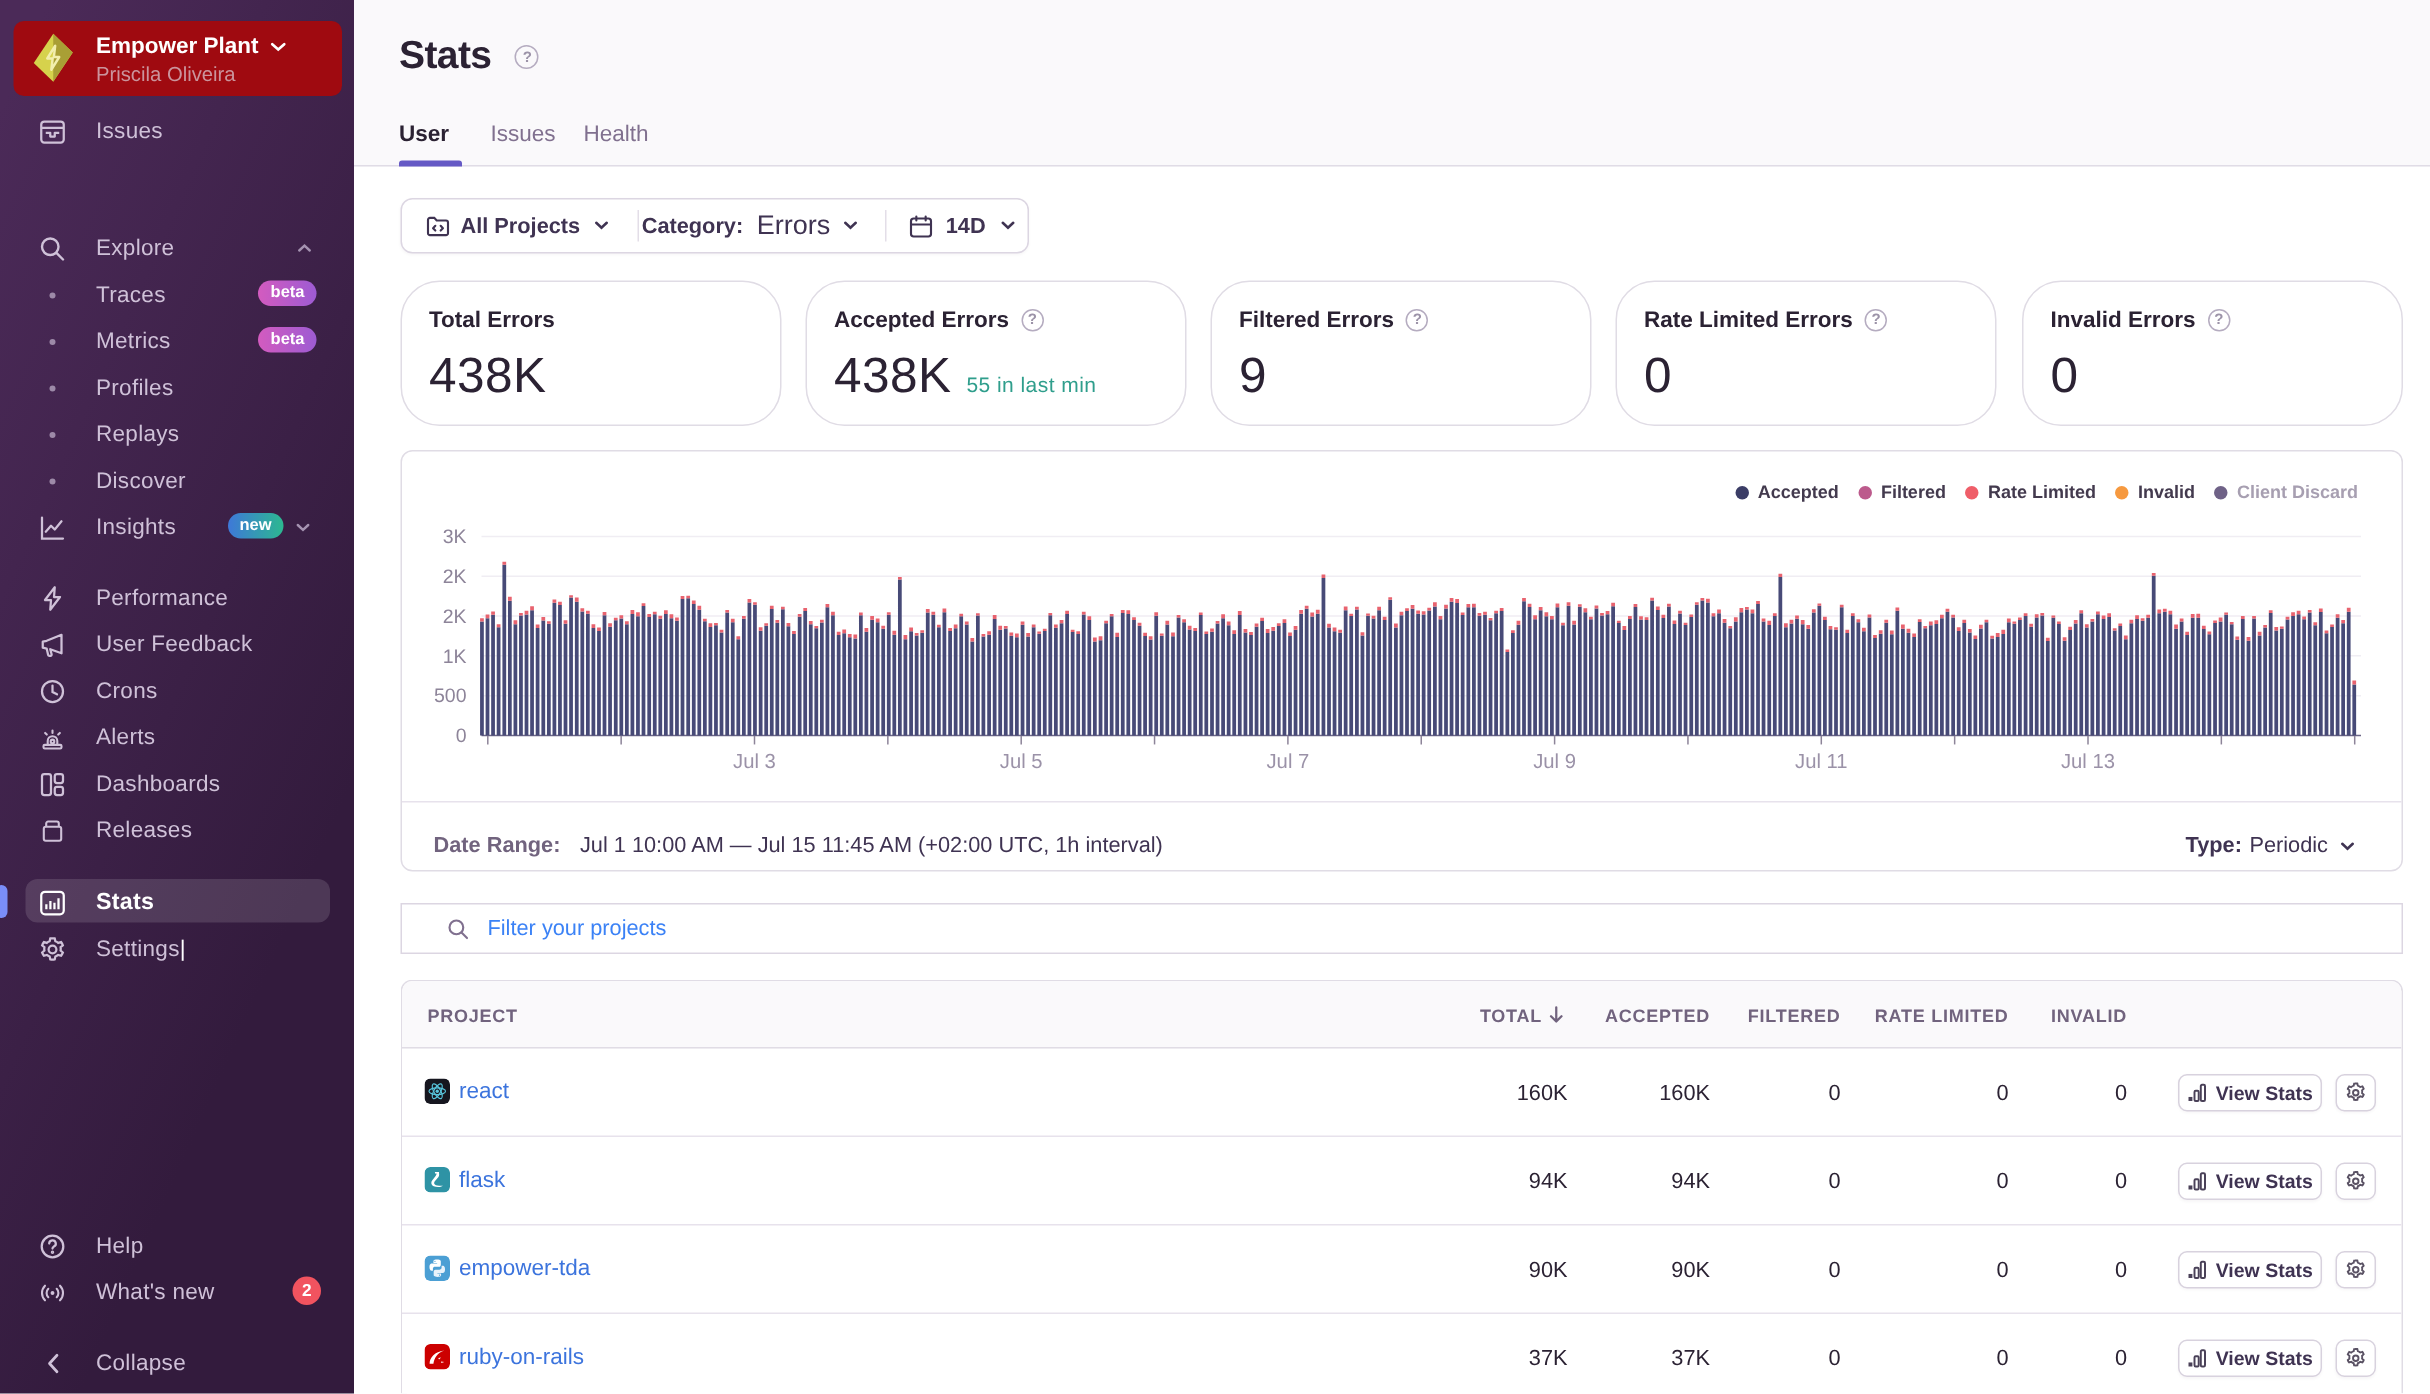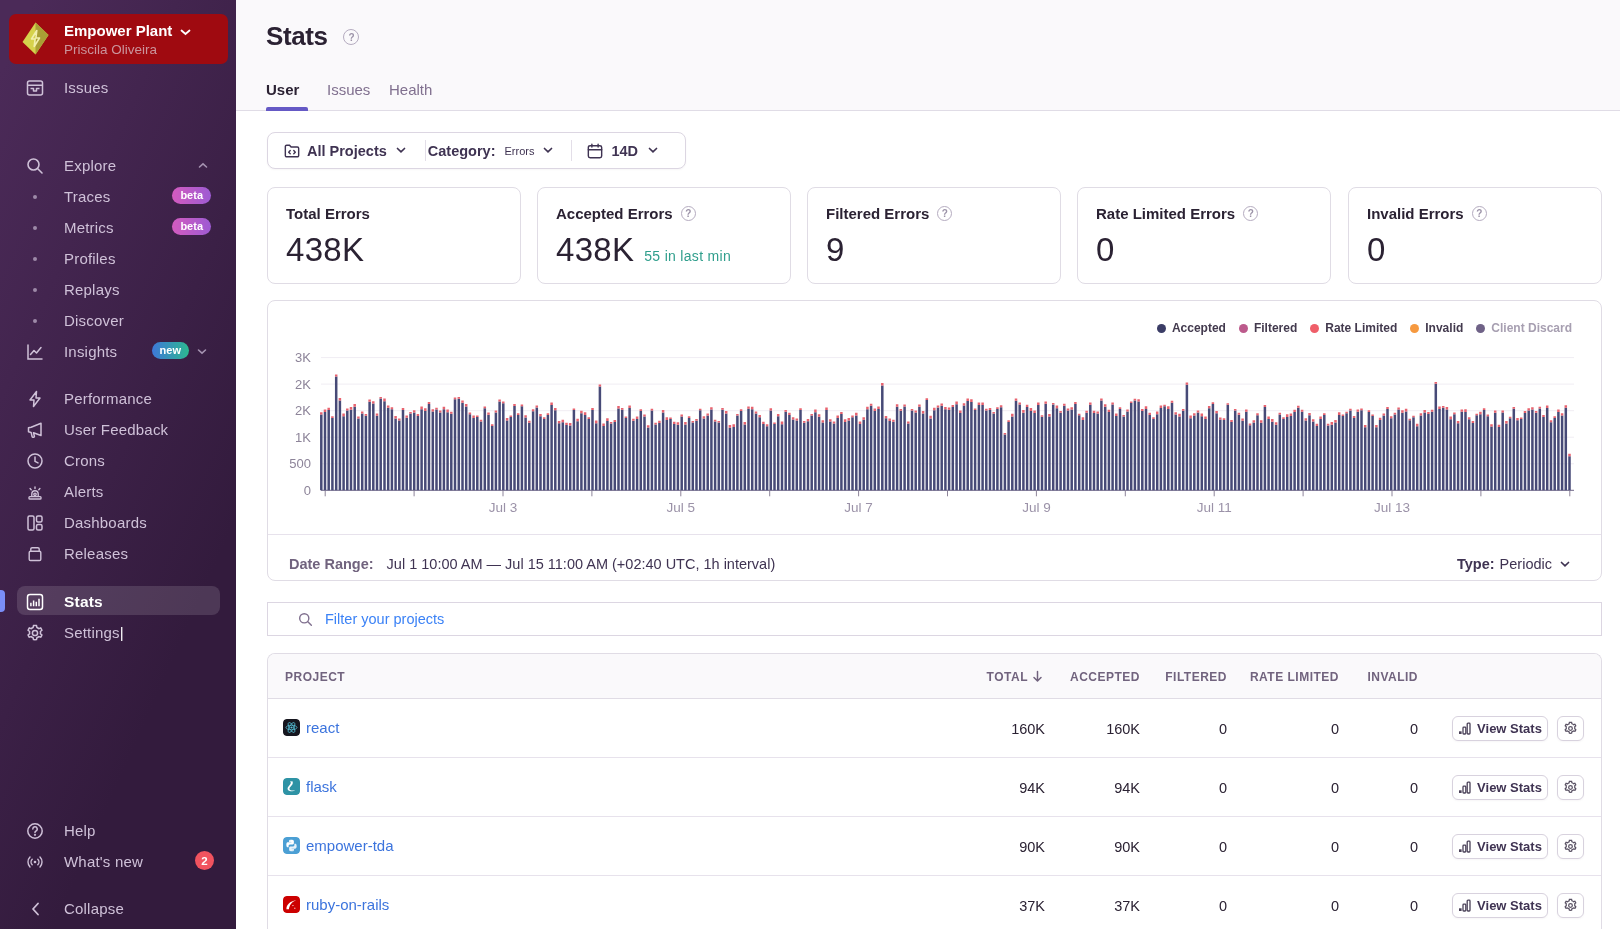--- a/index.html
+++ b/index.html
@@ -28,25 +28,25 @@
 #ptitle { position:absolute; left:30px; top:21px; font-size:26px; font-weight:bold; color:#2b2233; letter-spacing:-0.4px; }
 .qmark { display:inline-block; width:15px; height:15px; border-radius:50%; border:1px solid #b5acc0; color:#9c93a8; font-size:10px; font-weight:bold; text-align:center; line-height:14px; }
 #ptitle .qmark { position:relative; top:-4px; margin-left:9px; width:16px; height:16px; line-height:15px; }
 .tab { position:absolute; top:81px; font-size:15px; color:#80708f; }
 .tab.active { color:#2b2233; font-weight:bold; }
 #tabline { position:absolute; left:30px; top:107px; width:42px; height:4px; border-radius:2px 2px 0 0; background:#6559c5; }
 
 #fbar { position:absolute; left:31px; top:132px; width:419px; height:37px; border:1px solid #dcd6e2; border-radius:8px; background:#fff; box-shadow:0 1px 2px rgba(43,34,51,.04); display:flex; align-items:center; color:#3f3352; }
 #fbar .sep { width:1px; height:21px; background:#e3dee8; }
 #fbar b { font-size:14.5px; }
-#fbar .reg { font-size:11px; }
+#fbar .reg { font-size:18px; }
 .chev { flex:none; }
 
 .card { position:absolute; border:1px solid #e0dce5; border-radius:8px; background:#fff; }
-.scard { top:187px; height:97px; width:254px; padding:17px 18px; }
+.scard { top:187px; height:97px; width:254px; padding:17px 18px;border-radius:26px; }
 .scard .t { font-size:15px; font-weight:bold; color:#2b2233; display:flex; align-items:center; gap:8px; }
 .scard .v { margin-top:9px; font-size:33px; color:#2b2233; letter-spacing:.3px; display:flex; align-items:baseline; gap:10px; }
 .scard .sub { font-size:14px; color:#2f9e8c; font-weight:normal; }
 
 #chartcard { left:31px; top:300px; width:1335px; height:281px; }
 #legend { position:absolute; right:29px; top:20px; display:flex; align-items:center; gap:13px; font-size:12px; color:#433a4e; font-weight:bold; }
 #legend .li { display:flex; align-items:center; gap:6px; }
 #legend .dot { width:9px; height:9px; border-radius:50%; }
 #daterow { position:absolute; left:0; top:233px; width:1333px; height:59px; border-top:1px solid #e7e2ec; display:flex; align-items:center; font-size:14.5px; }
 #daterow .lbl { margin-left:21px; color:#71637e; font-weight:bold; }
@@ -336,21 +336,21 @@
         <text x="412.8" y="211.3" text-anchor="middle" font-size="13.5" fill="#9b92a8">Jul 5</text>
         <text x="590.6" y="211.3" text-anchor="middle" font-size="13.5" fill="#9b92a8">Jul 7</text>
         <text x="768.4" y="211.3" text-anchor="middle" font-size="13.5" fill="#9b92a8">Jul 9</text>
         <text x="946.2" y="211.3" text-anchor="middle" font-size="13.5" fill="#9b92a8">Jul 11</text>
         <text x="1124.0" y="211.3" text-anchor="middle" font-size="13.5" fill="#9b92a8">Jul 13</text>
 <path d="M53.3 189.3V113.4M57.0 189.3V111.1M60.7 189.3V108.9M64.4 189.3V117.1M68.2 189.3V75.5M71.9 189.3V99.5M75.6 189.3V115.2M79.3 189.3V109.4M83.0 189.3V108.7M86.7 189.3V105.8M90.4 189.3V117.6M94.2 189.3V112.6M97.9 189.3V114.8M101.6 189.3V100.8M105.3 189.3V102.4M109.0 189.3V114.8M112.7 189.3V97.4M116.5 189.3V100.2M120.2 189.3V106.7M123.9 189.3V108.2M127.6 189.3V117.6M131.3 189.3V119.6M135.0 189.3V109.1M138.7 189.3V116.8M142.5 189.3V112.5M146.2 189.3V111.4M149.9 189.3V115.1M153.6 189.3V108.3M157.3 189.3V109.9M161.0 189.3V103.0M164.8 189.3V110.4M168.5 189.3V108.5M172.2 189.3V111.5M175.9 189.3V108.3M179.6 189.3V111.2M183.3 189.3V112.8M187.0 189.3V98.3M190.8 189.3V97.8M194.5 189.3V101.7M198.2 189.3V105.5M201.9 189.3V113.2M205.6 189.3V117.0M209.3 189.3V115.9M213.0 189.3V120.6M216.8 189.3V107.3M220.5 189.3V113.8M224.2 189.3V125.1M227.9 189.3V111.5M231.6 189.3V100.6M235.3 189.3V102.2M239.1 189.3V119.5M242.8 189.3V116.1M246.5 189.3V105.0M250.2 189.3V114.1M253.9 189.3V105.2M257.6 189.3V116.5M261.3 189.3V121.7M265.1 189.3V110.2M268.8 189.3V106.4M272.5 189.3V115.2M276.2 189.3V117.9M279.9 189.3V114.0M283.6 189.3V103.9M287.3 189.3V109.2M291.1 189.3V122.3M294.8 189.3V121.2M298.5 189.3V123.9M302.2 189.3V124.6M305.9 189.3V109.1M309.6 189.3V120.2M313.4 189.3V112.2M317.1 189.3V113.9M320.8 189.3V118.1M324.5 189.3V108.9M328.2 189.3V122.2M331.9 189.3V85.4M335.6 189.3V125.1M339.4 189.3V119.9M343.1 189.3V122.6M346.8 189.3V120.9M350.5 189.3V107.4M354.2 189.3V108.8M357.9 189.3V117.1M361.6 189.3V107.1M365.4 189.3V119.7M369.1 189.3V117.9M372.8 189.3V109.9M376.5 189.3V115.4M380.2 189.3V126.6M383.9 189.3V109.4M387.6 189.3V123.4M391.4 189.3V122.1M395.1 189.3V111.6M398.8 189.3V118.9M402.5 189.3V118.0M406.2 189.3V122.9M409.9 189.3V123.8M413.7 189.3V115.5M417.4 189.3V123.4M421.1 189.3V117.1M424.8 189.3V121.5M428.5 189.3V119.7M432.2 189.3V109.2M435.9 189.3V117.5M439.7 189.3V114.5M443.4 189.3V108.4M447.1 189.3V120.4M450.8 189.3V121.6M454.5 189.3V108.7M458.2 189.3V112.4M461.9 189.3V126.7M465.7 189.3V125.9M469.4 189.3V114.5M473.1 189.3V109.9M476.8 189.3V123.6M480.5 189.3V107.7M484.2 189.3V108.3M488.0 189.3V112.4M491.7 189.3V116.2M495.4 189.3V123.0M499.1 189.3V125.3M502.8 189.3V109.5M506.5 189.3V122.9M510.2 189.3V115.3M514.0 189.3V123.2M517.7 189.3V110.7M521.4 189.3V113.9M525.1 189.3V118.6M528.8 189.3V119.6M532.5 189.3V109.0M536.2 189.3V121.7M540.0 189.3V120.2M543.7 189.3V114.6M547.4 189.3V111.2M551.1 189.3V115.8M554.8 189.3V121.6M558.5 189.3V109.0M562.3 189.3V120.6M566.0 189.3V122.4M569.7 189.3V116.9M573.4 189.3V113.0M577.1 189.3V121.0M580.8 189.3V119.5M584.5 189.3V116.3M588.3 189.3V114.4M592.0 189.3V123.0M595.7 189.3V118.8M599.4 189.3V108.2M603.1 189.3V104.8M606.8 189.3V110.0M610.5 189.3V108.1M614.3 189.3V84.4M618.0 189.3V117.3M621.7 189.3V119.9M625.4 189.3V120.8M629.1 189.3V105.8M632.8 189.3V109.7M636.6 189.3V105.4M640.3 189.3V122.6M644.0 189.3V109.5M647.7 189.3V111.4M651.4 189.3V105.8M655.1 189.3V112.4M658.8 189.3V98.9M662.6 189.3V117.4M666.3 189.3V109.2M670.0 189.3V106.4M673.7 189.3V104.8M677.4 189.3V108.2M681.1 189.3V108.7M684.8 189.3V106.0M688.6 189.3V103.3M692.3 189.3V111.9M696.0 189.3V104.6M699.7 189.3V100.1M703.4 189.3V101.0M707.1 189.3V109.0M710.9 189.3V103.9M714.6 189.3V103.9M718.3 189.3V109.5M722.0 189.3V108.9M725.7 189.3V112.5M729.4 189.3V107.9M733.1 189.3V106.3M736.9 189.3V133.6M740.6 189.3V121.0M744.3 189.3V115.5M748.0 189.3V99.8M751.7 189.3V103.6M755.4 189.3V111.8M759.1 189.3V105.9M762.9 189.3V109.9M766.6 189.3V111.9M770.3 189.3V103.9M774.0 189.3V115.8M777.7 189.3V102.8M781.4 189.3V115.4M785.2 189.3V103.5M788.9 189.3V107.2M792.6 189.3V111.8M796.3 189.3V104.7M800.0 189.3V109.4M803.7 189.3V108.5M807.4 189.3V103.1M811.2 189.3V114.3M814.9 189.3V119.0M818.6 189.3V111.7M822.3 189.3V103.7M826.0 189.3V112.0M829.7 189.3V112.4M833.4 189.3V99.4M837.2 189.3V105.7M840.9 189.3V111.0M844.6 189.3V103.4M848.3 189.3V115.0M852.0 189.3V108.0M855.7 189.3V115.6M859.5 189.3V110.4M863.2 189.3V102.1M866.9 189.3V99.4M870.6 189.3V100.6M874.3 189.3V109.9M878.0 189.3V107.9M881.7 189.3V114.1M885.5 189.3V117.9M889.2 189.3V113.3M892.9 189.3V107.1M896.6 189.3V105.3M900.3 189.3V107.9M904.0 189.3V101.7M907.7 189.3V113.4M911.5 189.3V115.6M915.2 189.3V109.7M918.9 189.3V83.7M922.6 189.3V117.2M926.3 189.3V114.6M930.0 189.3V111.5M933.8 189.3V115.2M937.5 189.3V118.1M941.2 189.3V107.3M944.9 189.3V102.9M948.6 189.3V112.3M952.3 189.3V118.5M956.0 189.3V118.9M959.8 189.3V103.8M963.5 189.3V121.0M967.2 189.3V109.6M970.9 189.3V113.8M974.6 189.3V119.8M978.3 189.3V110.7M982.0 189.3V124.3M985.8 189.3V121.5M989.5 189.3V114.2M993.2 189.3V121.8M996.9 189.3V106.1M1000.6 189.3V118.1M1004.3 189.3V120.8M1008.1 189.3V123.7M1011.8 189.3V113.6M1015.5 189.3V117.9M1019.2 189.3V115.9M1022.9 189.3V115.0M1026.6 189.3V111.1M1030.3 189.3V106.8M1034.1 189.3V110.7M1037.8 189.3V119.6M1041.5 189.3V114.3M1045.2 189.3V120.6M1048.9 189.3V125.0M1052.6 189.3V118.0M1056.3 189.3V113.9M1060.1 189.3V124.6M1063.8 189.3V123.7M1067.5 189.3V121.6M1071.2 189.3V113.9M1074.9 189.3V114.9M1078.6 189.3V112.3M1082.4 189.3V109.6M1086.1 189.3V116.9M1089.8 189.3V110.7M1093.5 189.3V109.3M1097.2 189.3V126.3M1100.9 189.3V110.9M1104.6 189.3V115.0M1108.4 189.3V126.2M1112.1 189.3V119.0M1115.8 189.3V114.6M1119.5 189.3V107.9M1123.2 189.3V117.3M1126.9 189.3V113.4M1130.6 189.3V108.5M1134.4 189.3V111.7M1138.1 189.3V110.4M1141.8 189.3V119.3M1145.5 189.3V116.3M1149.2 189.3V125.2M1152.9 189.3V114.5M1156.7 189.3V111.6M1160.4 189.3V112.9M1164.1 189.3V110.8M1167.8 189.3V82.8M1171.5 189.3V107.9M1175.2 189.3V106.8M1178.9 189.3V108.5M1182.7 189.3V118.2M1186.4 189.3V113.3M1190.1 189.3V122.3M1193.8 189.3V110.8M1197.5 189.3V110.9M1201.2 189.3V118.3M1204.9 189.3V121.9M1208.7 189.3V114.3M1212.4 189.3V113.3M1216.1 189.3V108.9M1219.8 189.3V115.2M1223.5 189.3V125.5M1227.2 189.3V111.7M1231.0 189.3V126.1M1234.7 189.3V111.4M1238.4 189.3V122.6M1242.1 189.3V117.3M1245.8 189.3V107.7M1249.5 189.3V119.3M1253.2 189.3V118.1M1257.0 189.3V112.0M1260.7 189.3V109.6M1264.4 189.3V108.5M1268.1 189.3V111.8M1271.8 189.3V107.4M1275.5 189.3V115.9M1279.2 189.3V107.0M1283.0 189.3V121.2M1286.7 189.3V117.0M1290.4 189.3V110.9M1294.1 189.3V114.5M1297.8 189.3V106.8M1301.5 189.3V155.3" stroke="#474a77" stroke-width="2.5" fill="none"></path>
 <path d="M53.3 113.4V111.2M57.0 111.1V108.6M60.7 108.9V106.7M64.4 117.1V115.2M68.2 75.5V73.5M71.9 99.5V96.9M75.6 115.2V112.5M79.3 109.4V107.6M83.0 108.7V106.1M86.7 105.8V103.1M90.4 117.6V115.4M94.2 112.6V110.4M97.9 114.8V113.1M101.6 100.8V98.6M105.3 102.4V100.2M109.0 114.8V112.5M112.7 97.4V95.9M116.5 100.2V97.4M120.2 106.7V104.5M123.9 108.2V106.2M127.6 117.6V115.1M131.3 119.6V117.4M135.0 109.1V107.0M138.7 116.8V114.5M142.5 112.5V110.9M146.2 111.4V109.2M149.9 115.1V113.1M153.6 108.3V105.6M157.3 109.9V107.2M161.0 103.0V101.1M164.8 110.4V108.3M168.5 108.5V106.8M172.2 111.5V109.5M175.9 108.3V105.8M179.6 111.2V108.5M183.3 112.8V110.7M187.0 98.3V96.4M190.8 97.8V96.1M194.5 101.7V99.4M198.2 105.5V102.9M201.9 113.2V111.5M205.6 117.0V114.5M209.3 115.9V114.4M213.0 120.6V118.8M216.8 107.3V105.6M220.5 113.8V111.5M224.2 125.1V123.2M227.9 111.5V109.6M231.6 100.6V98.4M235.3 102.2V100.5M239.1 119.5V117.1M242.8 116.1V114.5M246.5 105.0V102.9M250.2 114.1V112.3M253.9 105.2V103.5M257.6 116.5V114.3M261.3 121.7V119.7M265.1 110.2V108.3M268.8 106.4V104.4M272.5 115.2V113.0M276.2 117.9V116.3M279.9 114.0V112.2M283.6 103.9V101.6M287.3 109.2V106.9M291.1 122.3V120.1M294.8 121.2V118.7M298.5 123.9V121.7M302.2 124.6V122.0M305.9 109.1V107.4M309.6 120.2V117.7M313.4 112.2V109.7M317.1 113.9V111.3M320.8 118.1V116.2M324.5 108.9V107.1M328.2 122.2V119.5M331.9 85.4V83.6M335.6 125.1V122.4M339.4 119.9V117.3M343.1 122.6V121.0M346.8 120.9V119.1M350.5 107.4V105.0M354.2 108.8V106.9M357.9 117.1V115.5M361.6 107.1V104.6M365.4 119.7V117.7M369.1 117.9V115.4M372.8 109.9V108.2M376.5 115.4V113.4M380.2 126.6V124.3M383.9 109.4V107.8M387.6 123.4V121.7M391.4 122.1V119.8M395.1 111.6V109.0M398.8 118.9V116.2M402.5 118.0V116.4M406.2 122.9V120.7M409.9 123.8V121.3M413.7 115.5V113.4M417.4 123.4V121.0M421.1 117.1V115.3M424.8 121.5V120.0M428.5 119.7V118.1M432.2 109.2V107.7M435.9 117.5V115.3M439.7 114.5V112.4M443.4 108.4V106.2M447.1 120.4V118.8M450.8 121.6V119.9M454.5 108.7V106.9M458.2 112.4V109.9M461.9 126.7V124.0M465.7 125.9V123.2M469.4 114.5V112.9M473.1 109.9V108.3M476.8 123.6V120.9M480.5 107.7V105.6M484.2 108.3V105.8M488.0 112.4V110.5M491.7 116.2V114.1M495.4 123.0V120.8M499.1 125.3V123.2M502.8 109.5V107.2M506.5 122.9V121.4M510.2 115.3V112.9M514.0 123.2V120.6M517.7 110.7V109.0M521.4 113.9V111.8M525.1 118.6V116.2M528.8 119.6V117.6M532.5 109.0V107.3M536.2 121.7V120.0M540.0 120.2V118.0M543.7 114.6V113.0M547.4 111.2V108.5M551.1 115.8V113.3M554.8 121.6V119.2M558.5 109.0V106.4M562.3 120.6V118.3M566.0 122.4V120.4M569.7 116.9V114.6M573.4 113.0V110.9M577.1 121.0V118.3M580.8 119.5V117.0M584.5 116.3V114.5M588.3 114.4V111.8M592.0 123.0V120.6M595.7 118.8V116.3M599.4 108.2V105.7M603.1 104.8V102.8M606.8 110.0V107.4M610.5 108.1V105.5M614.3 84.4V82.0M618.0 117.3V114.9M621.7 119.9V117.4M625.4 120.8V118.8M629.1 105.8V103.3M632.8 109.7V108.1M636.6 105.4V103.5M640.3 122.6V120.5M644.0 109.5V108.0M647.7 111.4V109.5M651.4 105.8V103.5M655.1 112.4V110.1M658.8 98.9V97.2M662.6 117.4V114.7M666.3 109.2V106.8M670.0 106.4V104.5M673.7 104.8V102.4M677.4 108.2V106.0M681.1 108.7V106.5M684.8 106.0V104.1M688.6 103.3V100.5M692.3 111.9V109.6M696.0 104.6V102.2M699.7 100.1V97.6M703.4 101.0V98.3M707.1 109.0V107.4M710.9 103.9V101.6M714.6 103.9V101.5M718.3 109.5V107.7M722.0 108.9V106.9M725.7 112.5V111.0M729.4 107.9V106.2M733.1 106.3V104.3M736.9 133.6V132.0M740.6 121.0V119.2M744.3 115.5V112.8M748.0 99.8V97.6M751.7 103.6V101.5M755.4 111.8V109.1M759.1 105.9V103.7M762.9 109.9V107.1M766.6 111.9V109.6M770.3 103.9V101.4M774.0 115.8V114.2M777.7 102.8V100.5M781.4 115.4V112.9M785.2 103.5V101.9M788.9 107.2V104.5M792.6 111.8V110.1M796.3 104.7V102.7M800.0 109.4V107.6M803.7 108.5V106.3M807.4 103.1V100.9M811.2 114.3V112.8M814.9 119.0V116.3M818.6 111.7V109.7M822.3 103.7V101.6M826.0 112.0V109.8M829.7 112.4V110.5M833.4 99.4V97.5M837.2 105.7V103.3M840.9 111.0V108.8M844.6 103.4V101.5M848.3 115.0V112.6M852.0 108.0V106.2M855.7 115.6V114.1M859.5 110.4V108.6M863.2 102.1V100.5M866.9 99.4V97.7M870.6 100.6V98.2M874.3 109.9V107.9M878.0 107.9V105.3M881.7 114.1V111.7M885.5 117.9V116.3M889.2 113.3V110.5M892.9 107.1V104.4M896.6 105.3V103.7M900.3 107.9V105.3M904.0 101.7V99.7M907.7 113.4V111.3M911.5 115.6V112.8M915.2 109.7V107.9M918.9 83.7V81.5M922.6 117.2V114.5M926.3 114.6V112.2M930.0 111.5V109.4M933.8 115.2V112.4M937.5 118.1V115.6M941.2 107.3V105.1M944.9 102.9V101.3M948.6 112.3V110.1M952.3 118.5V116.4M956.0 118.9V117.2M959.8 103.8V102.2M963.5 121.0V118.9M967.2 109.6V107.9M970.9 113.8V111.8M974.6 119.8V117.5M978.3 110.7V108.6M982.0 124.3V122.4M985.8 121.5V119.2M989.5 114.2V112.2M993.2 121.8V119.3M996.9 106.1V104.0M1000.6 118.1V115.4M1004.3 120.8V118.1M1008.1 123.7V121.3M1011.8 113.6V111.8M1015.5 117.9V116.3M1019.2 115.9V113.3M1022.9 115.0V112.5M1026.6 111.1V108.8M1030.3 106.8V104.8M1034.1 110.7V108.8M1037.8 119.6V117.2M1041.5 114.3V112.1M1045.2 120.6V118.3M1048.9 125.0V122.7M1052.6 118.0V115.5M1056.3 113.9V112.2M1060.1 124.6V122.8M1063.8 123.7V121.0M1067.5 121.6V118.9M1071.2 113.9V111.3M1074.9 114.9V113.4M1078.6 112.3V110.7M1082.4 109.6V107.8M1086.1 116.9V114.9M1089.8 110.7V108.5M1093.5 109.3V107.6M1097.2 126.3V124.1M1100.9 110.9V109.3M1104.6 115.0V113.4M1108.4 126.2V123.9M1112.1 119.0V116.8M1115.8 114.6V112.4M1119.5 107.9V105.9M1123.2 117.3V115.2M1126.9 113.4V111.7M1130.6 108.5V106.6M1134.4 111.7V109.3M1138.1 110.4V107.8M1141.8 119.3V117.8M1145.5 116.3V114.7M1149.2 125.2V122.7M1152.9 114.5V112.2M1156.7 111.6V109.1M1160.4 112.9V111.1M1164.1 110.8V108.8M1167.8 82.8V81.0M1171.5 107.9V105.4M1175.2 106.8V104.9M1178.9 108.5V106.1M1182.7 118.2V115.4M1186.4 113.3V111.4M1190.1 122.3V120.1M1193.8 110.8V108.4M1197.5 110.9V108.2M1201.2 118.3V116.2M1204.9 121.9V120.0M1208.7 114.3V112.7M1212.4 113.3V110.7M1216.1 108.9V107.3M1219.8 115.2V113.6M1223.5 125.5V123.3M1227.2 111.7V109.6M1231.0 126.1V123.7M1234.7 111.4V109.6M1238.4 122.6V120.1M1242.1 117.3V115.7M1245.8 107.7V105.9M1249.5 119.3V117.0M1253.2 118.1V116.6M1257.0 112.0V110.1M1260.7 109.6V107.2M1264.4 108.5V106.2M1268.1 111.8V110.0M1271.8 107.4V105.7M1275.5 115.9V113.9M1279.2 107.0V104.6M1283.0 121.2V119.3M1286.7 117.0V115.3M1290.4 110.9V108.5M1294.1 114.5V112.3M1297.8 106.8V104.2M1301.5 155.3V152.7" stroke="#e8636f" stroke-width="2.5" fill="none"></path>
 </svg>
     <div id="daterow">
       <span class="lbl">Date Range:</span>
-      <span class="val">Jul 1 10:00 AM — Jul 15 11:00 AM (+02:40 UTC, 1h interval)</span>
+      <span class="val">Jul 1 10:00 AM — Jul 15 11:45 AM (+02:00 UTC, 1h interval)</span>
       <span class="right"><b>Type:</b> Periodic <svg class="chev" width="10" height="7" viewBox="0 0 10 7" style="margin-left:3px">
             <path d="M1.5 1.5 L5 4.8 L8.5 1.5" stroke="#3f3352" stroke-width="1.7" fill="none" stroke-linecap="round"></path>
           </svg></span>
     </div>
   </div>
   <div id="searchbox">
     <svg width="15" height="15" viewBox="0 0 18 18" fill="none" stroke="#80708f" stroke-width="1.7" style="margin-left:14px">
         <circle cx="7.5" cy="7.5" r="5.5"></circle>
         <path d="M11.8 11.8 L16 16" stroke-linecap="round"></path>
       </svg>

